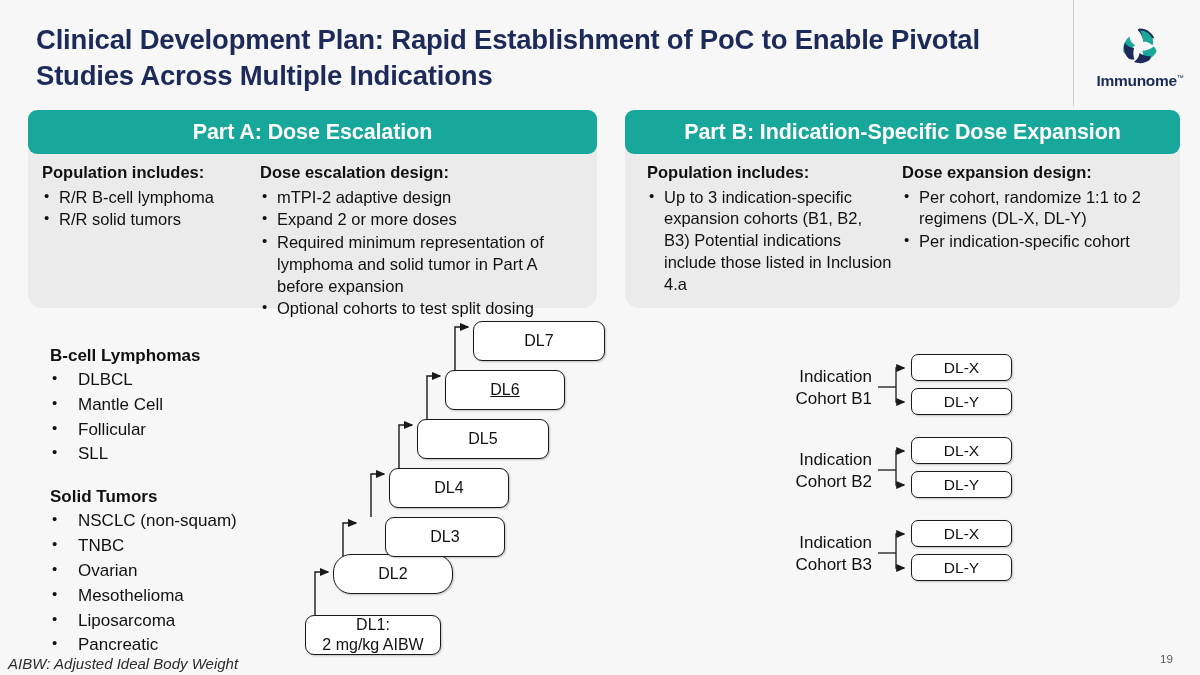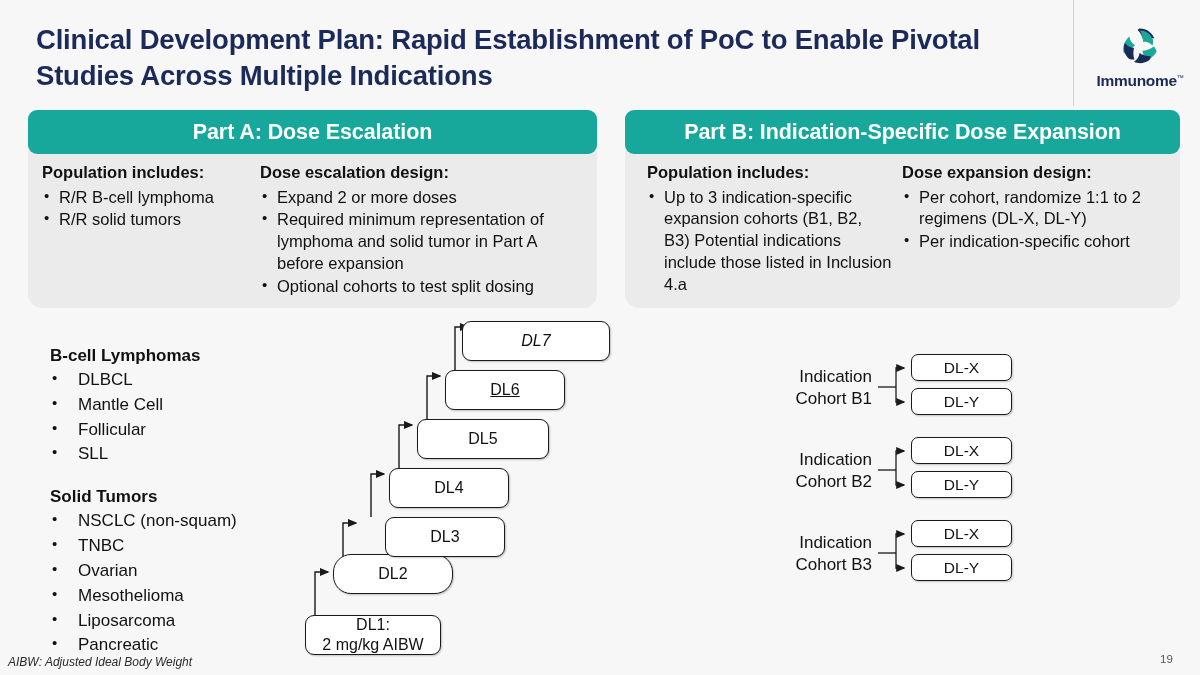--- a/index.html
+++ b/index.html
@@ -240,21 +240,21 @@
     left: 0; top: 0;
     width: 300px;
     height: 250px;
   }
 
   
   #footnote {
     position: absolute;
     left: 8px;
     top: 655px;
-    font-size: 12px;
+    font-size: 15px;
     font-style: italic;
     color: #2b2b2b;
   }
   #pagenum {
     position: absolute;
     left: 1160px;
     top: 653px;
     font-size: 11.5px;
     color: #555555;
   }
@@ -289,20 +289,21 @@
       <div class="colA1">
         <div class="col-head">Population includes:</div>
         <ul class="bullets">
           <li>R/R B-cell lymphoma</li>
           <li>R/R solid tumors</li>
         </ul>
       </div>
       <div class="colA2">
         <div class="col-head">Dose escalation design:</div>
         <ul class="bullets">
+          <li>mTPI-2 adaptive design</li>
           <li>Expand 2 or more doses</li>
           <li>Required minimum representation of lymphoma and solid tumor in Part A before expansion</li>
           <li>Optional cohorts to test split dosing</li>
         </ul>
       </div>
     </div>
   </div>
 
   <div id="panelB" class="panel">
     <div class="panel-body"></div>
@@ -380,21 +381,21 @@
     </div>
     <div class="dl-box" style="left:99px; top:158px; width:120px; height:40px;">
       <span>DL4</span>
     </div>
     <div class="dl-box" style="left:127px; top:109px; width:132px; height:40px;">
       <span>DL5</span>
     </div>
     <div class="dl-box" style="left:155px; top:60px; width:120px; height:40px;text-decoration:underline;">
       <span>DL6</span>
     </div>
-    <div class="dl-box" style="left:172px; top:11px; width:148px; height:40px;font-style:italic;">
+    <div class="dl-box" style="left:183px; top:11px; width:132px; height:40px;">
       <span>DL7</span>
     </div>
   </div>
 
   <div id="cohorts">
     <svg id="cohort-svg" viewBox="0 0 300 250">
       <defs>
         <marker id="arrowhead2" markerWidth="7" markerHeight="7" refX="6" refY="3" orient="auto">
           <polygon points="0 0, 7 3, 0 6" fill="#1a1a1a"></polygon>
         </marker>

